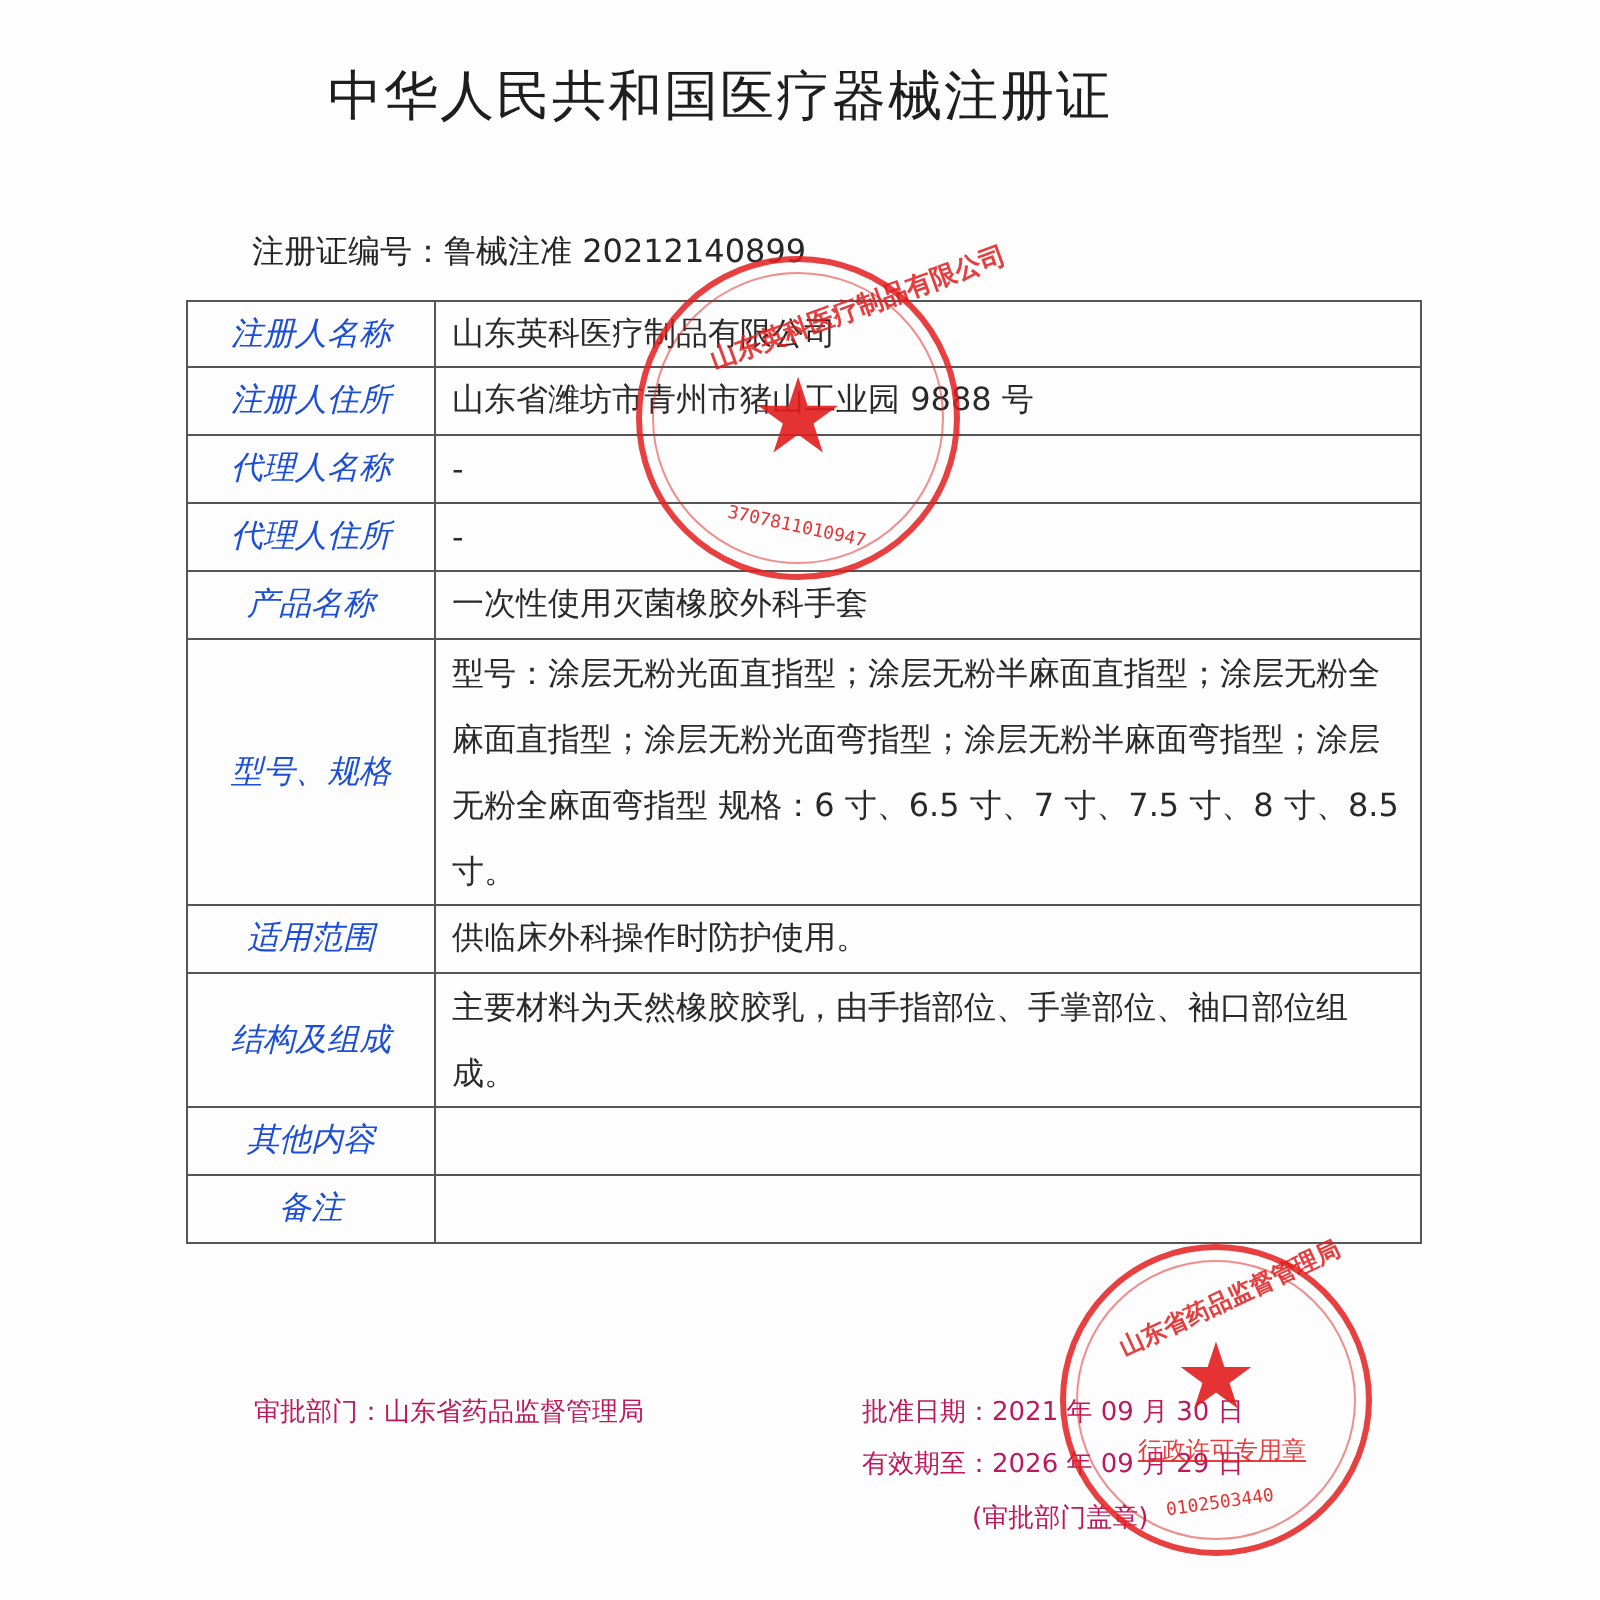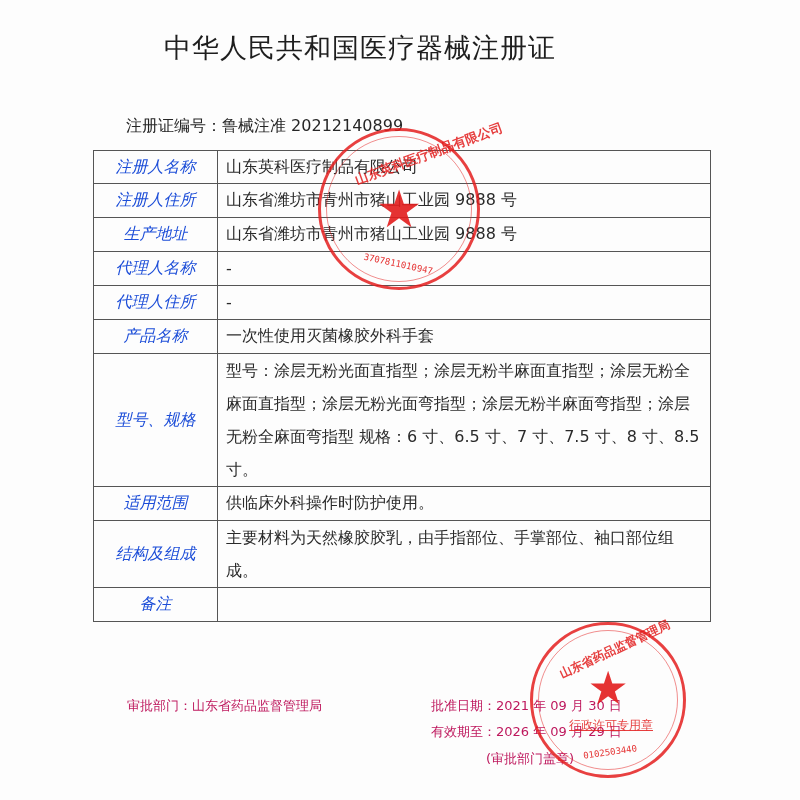--- a/index.html
+++ b/index.html
@@ -58,24 +58,20 @@
   <tbody>
       <tr style="height:33px">
     <td class="lbl">注册人名称</td>
     <td class="val">山东英科医疗制品有限公司</td>
   </tr>
   <tr style="height:34px">
     <td class="lbl">注册人住所</td>
     <td class="val">山东省潍坊市青州市猪山工业园 9888 号</td>
   </tr>
   <tr style="height:34px">
-    <td class="lbl">生产地址</td>
-    <td class="val">山东省潍坊市青州市猪山工业园 9888 号</td>
-  </tr>
-  <tr style="height:34px">
     <td class="lbl">代理人名称</td>
     <td class="val">-</td>
   </tr>
   <tr style="height:34px">
     <td class="lbl">代理人住所</td>
     <td class="val">-</td>
   </tr>
   <tr style="height:34px">
     <td class="lbl">产品名称</td>
     <td class="val">一次性使用灭菌橡胶外科手套</td>
@@ -84,20 +80,24 @@
     <td class="lbl">型号、规格</td>
     <td class="val multi">型号：涂层无粉光面直指型；涂层无粉半麻面直指型；涂层无粉全麻面直指型；涂层无粉光面弯指型；涂层无粉半麻面弯指型；涂层无粉全麻面弯指型 规格：6 寸、6.5 寸、7 寸、7.5 寸、8 寸、8.5 寸。</td>
   </tr>
   <tr style="height:34px">
     <td class="lbl">适用范围</td>
     <td class="val">供临床外科操作时防护使用。</td>
   </tr>
   <tr style="height:67px">
     <td class="lbl">结构及组成</td>
     <td class="val multi">主要材料为天然橡胶胶乳，由手指部位、手掌部位、袖口部位组成。</td>
+  </tr>
+  <tr style="height:34px">
+    <td class="lbl">其他内容</td>
+    <td class="val"></td>
   </tr>
   <tr style="height:34px">
     <td class="lbl">备注</td>
     <td class="val"></td>
   </tr>
 </tbody>
   </table>
 
 <div class="footer" style="top:697px; left:127px;">审批部门：山东省药品监督管理局</div>
 <div class="footer" style="top:697px; left:431px;text-align:right;">批准日期：2021 年 09 月 30 日</div>

